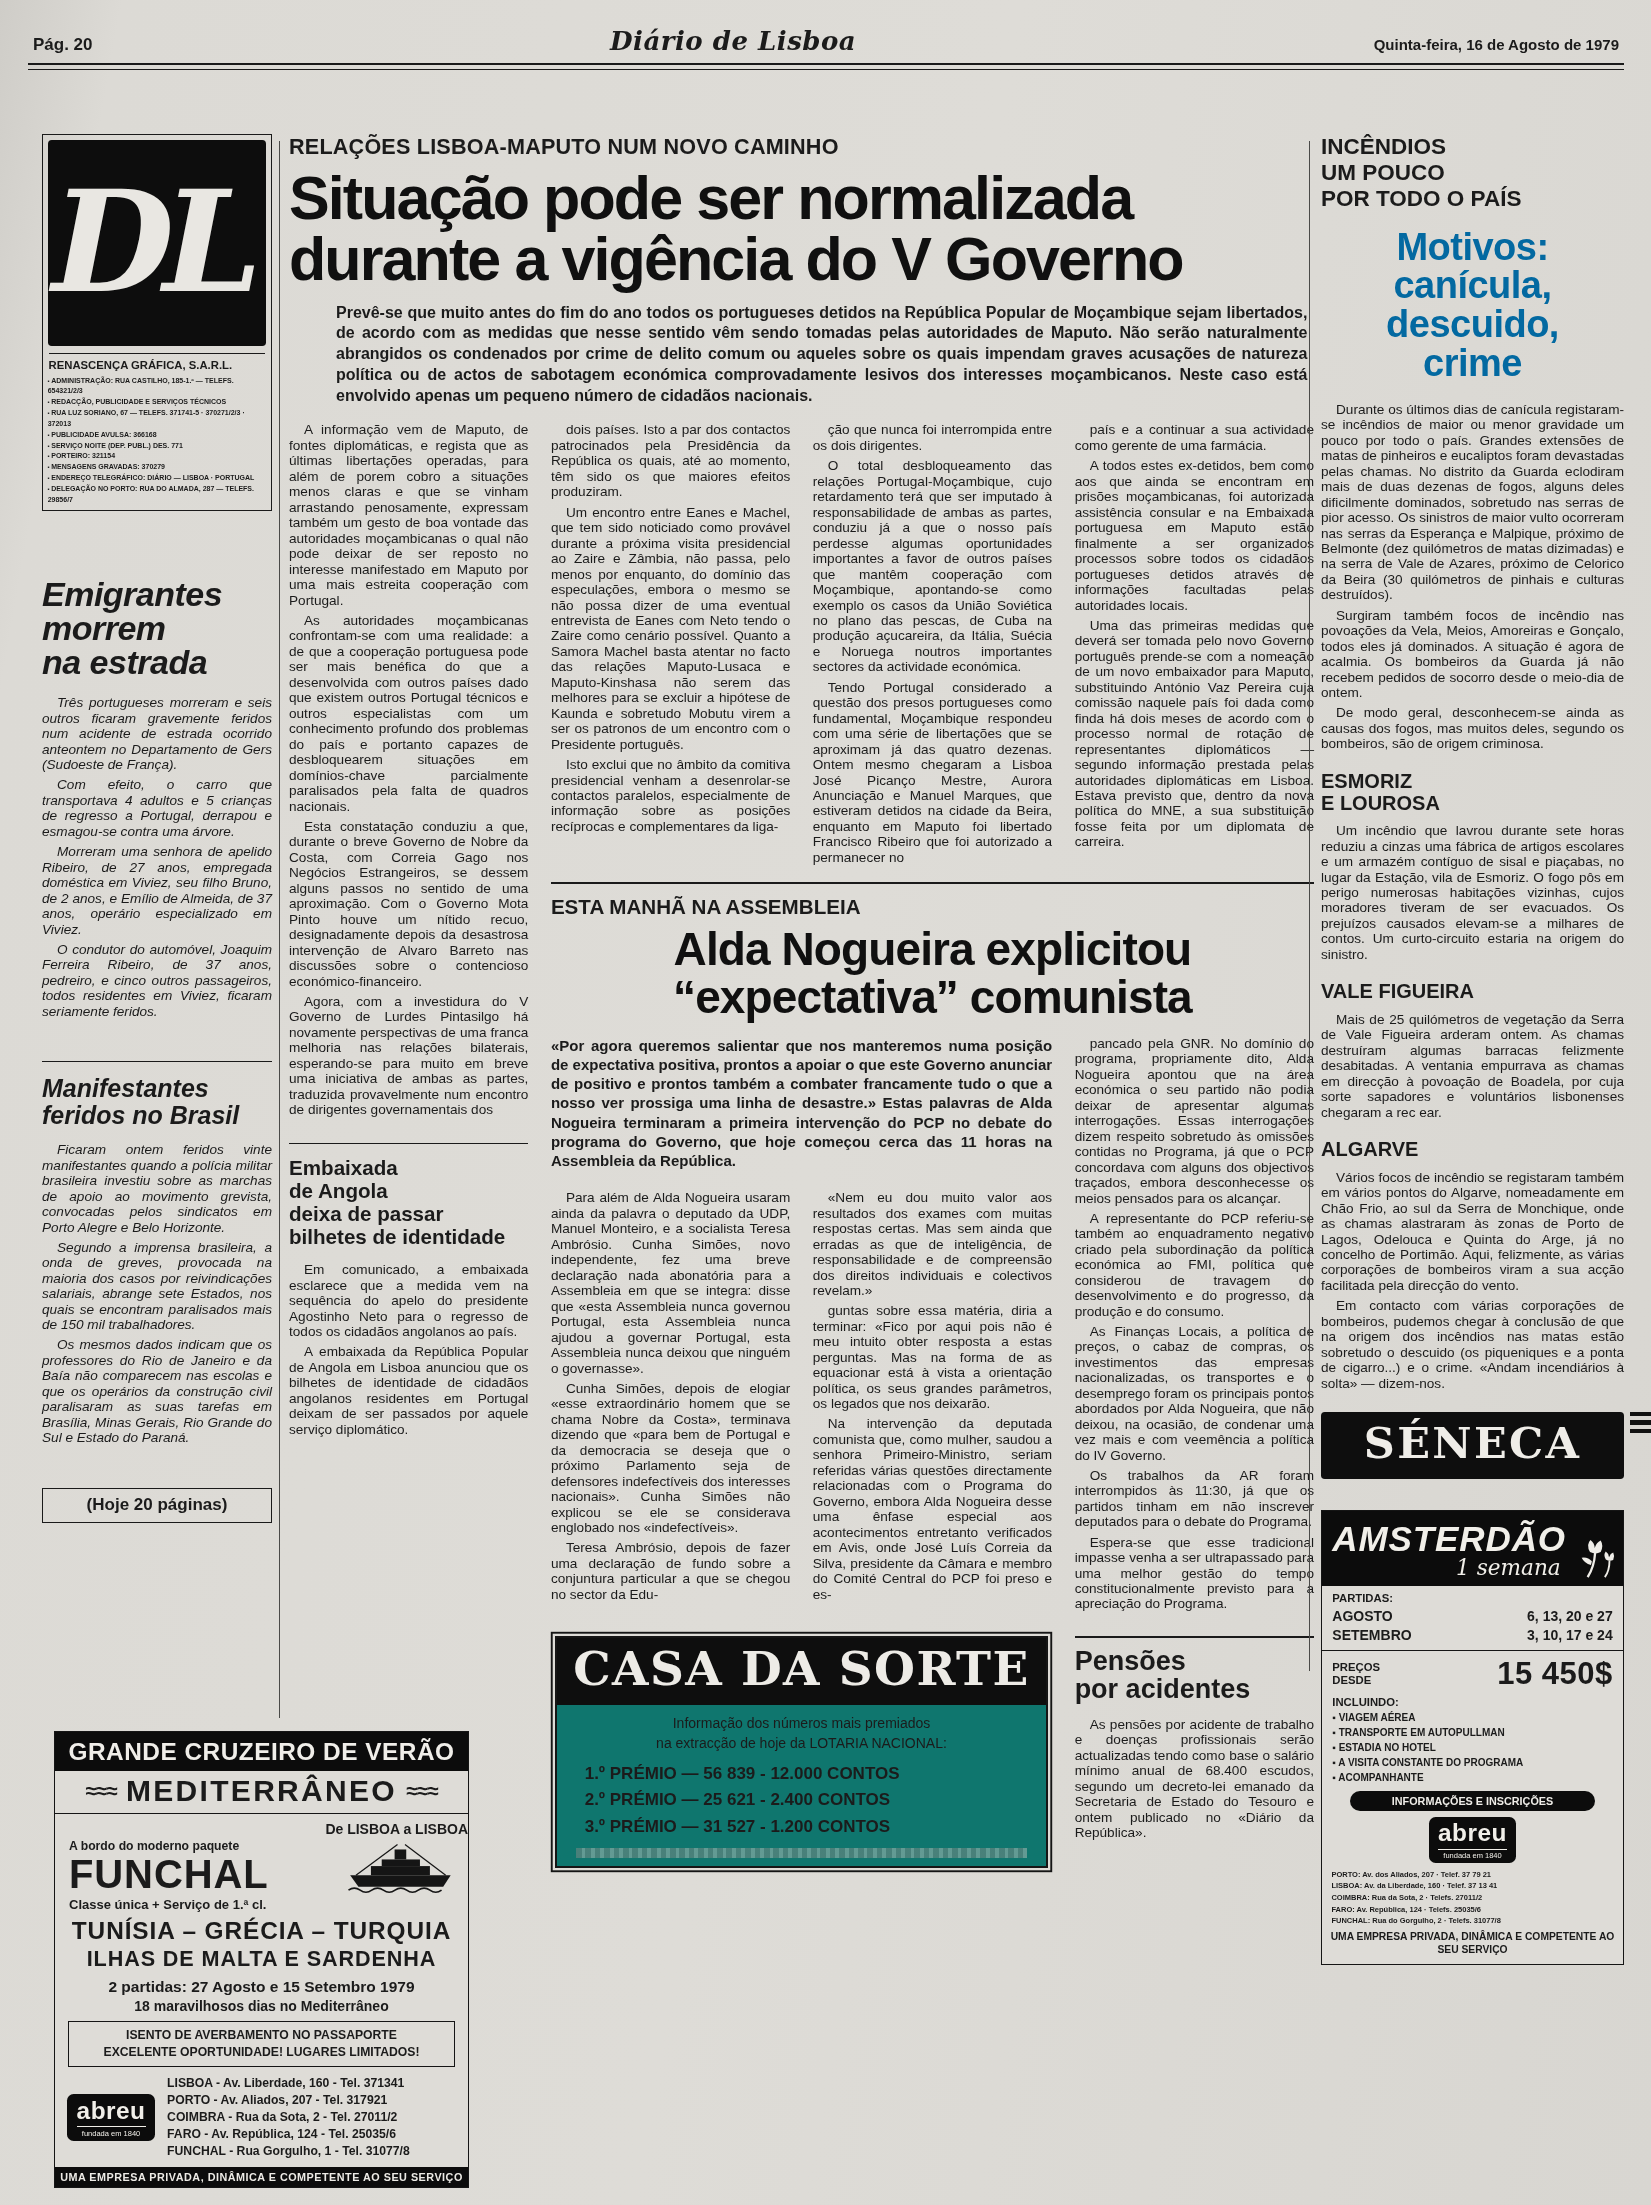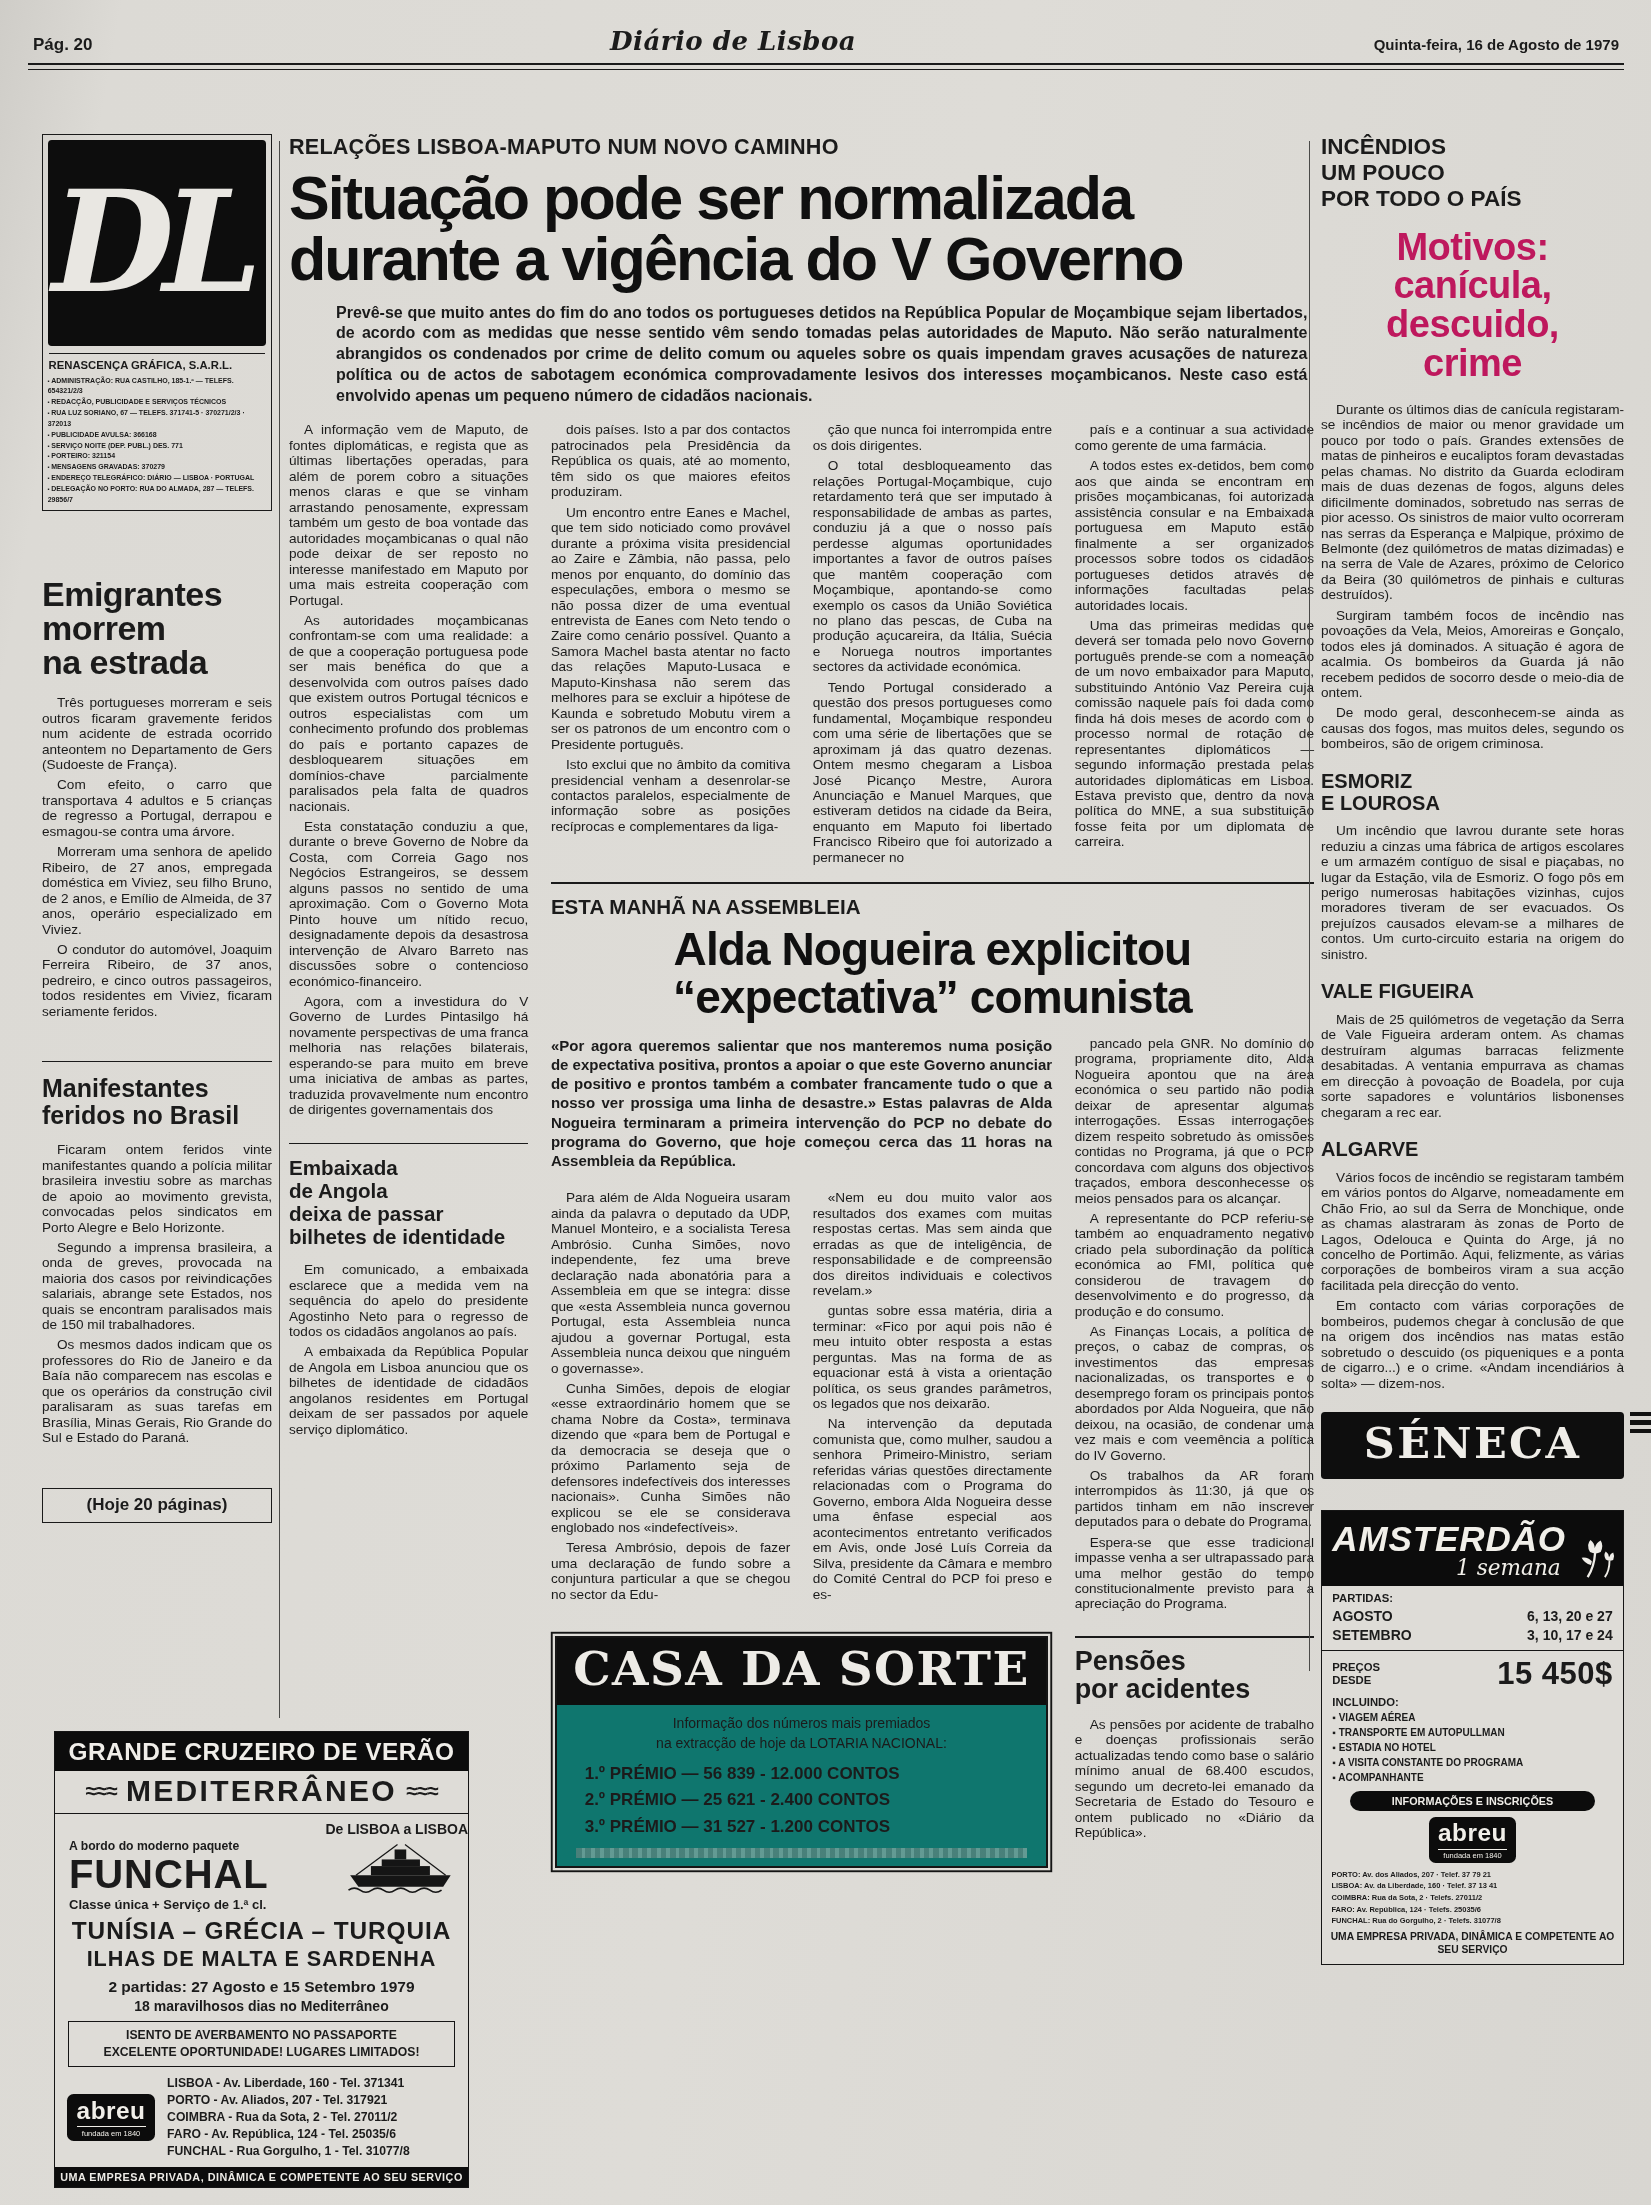--- a/index.html
+++ b/index.html
@@ -25,21 +25,21 @@
   .kicker { font-size:21.6px; font-weight:bold; letter-spacing:0.2px; margin:0 0 7.5px; }
 
   
   .left-col { position:absolute; left:42px; top:134px; width:230px; }
   .logo-box { border:1.9px solid #1a1a1a; padding:4.7px; }
   .logo-black { background:#0d0d0d; height:206px; border-radius:3.8px; display:flex; align-items:center; justify-content:center; }
   .logo-mono { color:#e9e7e2; font-family:"DejaVu Serif", serif; font-weight:bold; font-style:italic; font-size:141px; line-height:.9; letter-spacing:-11.3px; padding-right:11.3px; }
   .logo-company { font-weight:bold; font-size:11.3px; margin:7.5px 0.9px 4.7px; border-top:1.4px solid #1a1a1a; padding-top:4.7px; }
   .logo-line { font-size:7px; line-height:1.55; font-weight:bold; margin:0; text-align:left; text-indent:0; }
   .logo-line::before { content:"▪ "; font-size:5.6px; }
-  .article { margin-top:66px; }
+  .article { margin-top:66px;font-style:italic; }
   .article.ruled { border-top:1.9px solid #1a1a1a; padding-top:13px; margin-top:42px; }
   .h-left { font-size:34px; font-weight:bold; line-height:1.0; letter-spacing:-0.5px; margin:0 0 16px; }
   .h-left-sm { font-size:25px; font-weight:bold; line-height:1.06; margin:0 0 14px; }
   .hoje-box { border:1.9px solid #1a1a1a; margin-top:42px; padding:6.6px 3.8px; text-align:center; font-weight:bold; font-size:17px; }
 
   
   .center { position:absolute; left:289px; top:134px; width:1025px; }
   .headline { font-size:61px; font-weight:bold; line-height:1.0; letter-spacing:-1.9px; margin:0 0 13px; color:#101010; }
   .lead { font-weight:bold; font-size:16px; line-height:1.3; text-align:justify; margin:0 6.6px 16px 47px; }
   .center-grid { display:grid; grid-template-columns:repeat(4,1fr); column-gap:22.5px; }
@@ -67,21 +67,21 @@
   .casa-strip { height:9.4px; margin:3.8px 19px 8.4px; opacity:.45;
     background:repeating-linear-gradient(90deg,#8f8d89 0 5.6px,#c9c7c2 5.6px 9.4px); }
 
   
   .pensoes { grid-column:3; grid-row:3; margin-top:19px; border-top:2.3px solid #1a1a1a; padding-top:9.4px; }
   .h-pensoes { font-size:27px; font-weight:bold; line-height:1.05; margin:0 0 13px; }
 
   
   .right-col { position:absolute; left:1321px; top:134px; width:303px; }
   .kicker-right { font-size:22.5px; font-weight:bold; line-height:1.15; margin:0 0 16px; }
-  .motivos { font-size:38px; font-weight:bold; line-height:1.02; text-align:center; letter-spacing:-0.5px; margin:0 0 19px; color:#be185d; }
+  .motivos { font-size:38px; font-weight:bold; line-height:1.02; text-align:center; letter-spacing:-0.5px; margin:0 0 19px; color:#0369a1; }
   .subhead { font-size:20px; font-weight:bold; line-height:1.1; margin:18px 0 9.4px; }
   .seneca { background:#0e0e0e; color:#efede8; font-family:"DejaVu Serif", serif; font-weight:bold; font-size:43px; text-align:center; padding:6.6px 0 10.3px; margin:20.6px 0 0; letter-spacing:2.3px; border-radius:3.8px; }
 
   
   .amst { border:1.9px solid #151515; margin-top:31px; background:#dedcd7; }
   .amst-head { background:#0c0c0c; color:#f1efe9; padding:8.4px 10.3px 5.6px; position:relative; }
   .amst-title { font-style:italic; font-weight:bold; font-size:35px; letter-spacing:0.9px; }
   .amst-badge { font-family:"DejaVu Serif", serif; font-style:italic; font-size:21.6px; text-align:right; margin-top:-3.8px; padding-right:52px; }
   .tulip { position:absolute; right:6.6px; bottom:4.7px; }
   .amst-partidas { padding:6.6px 10.3px 0; }

